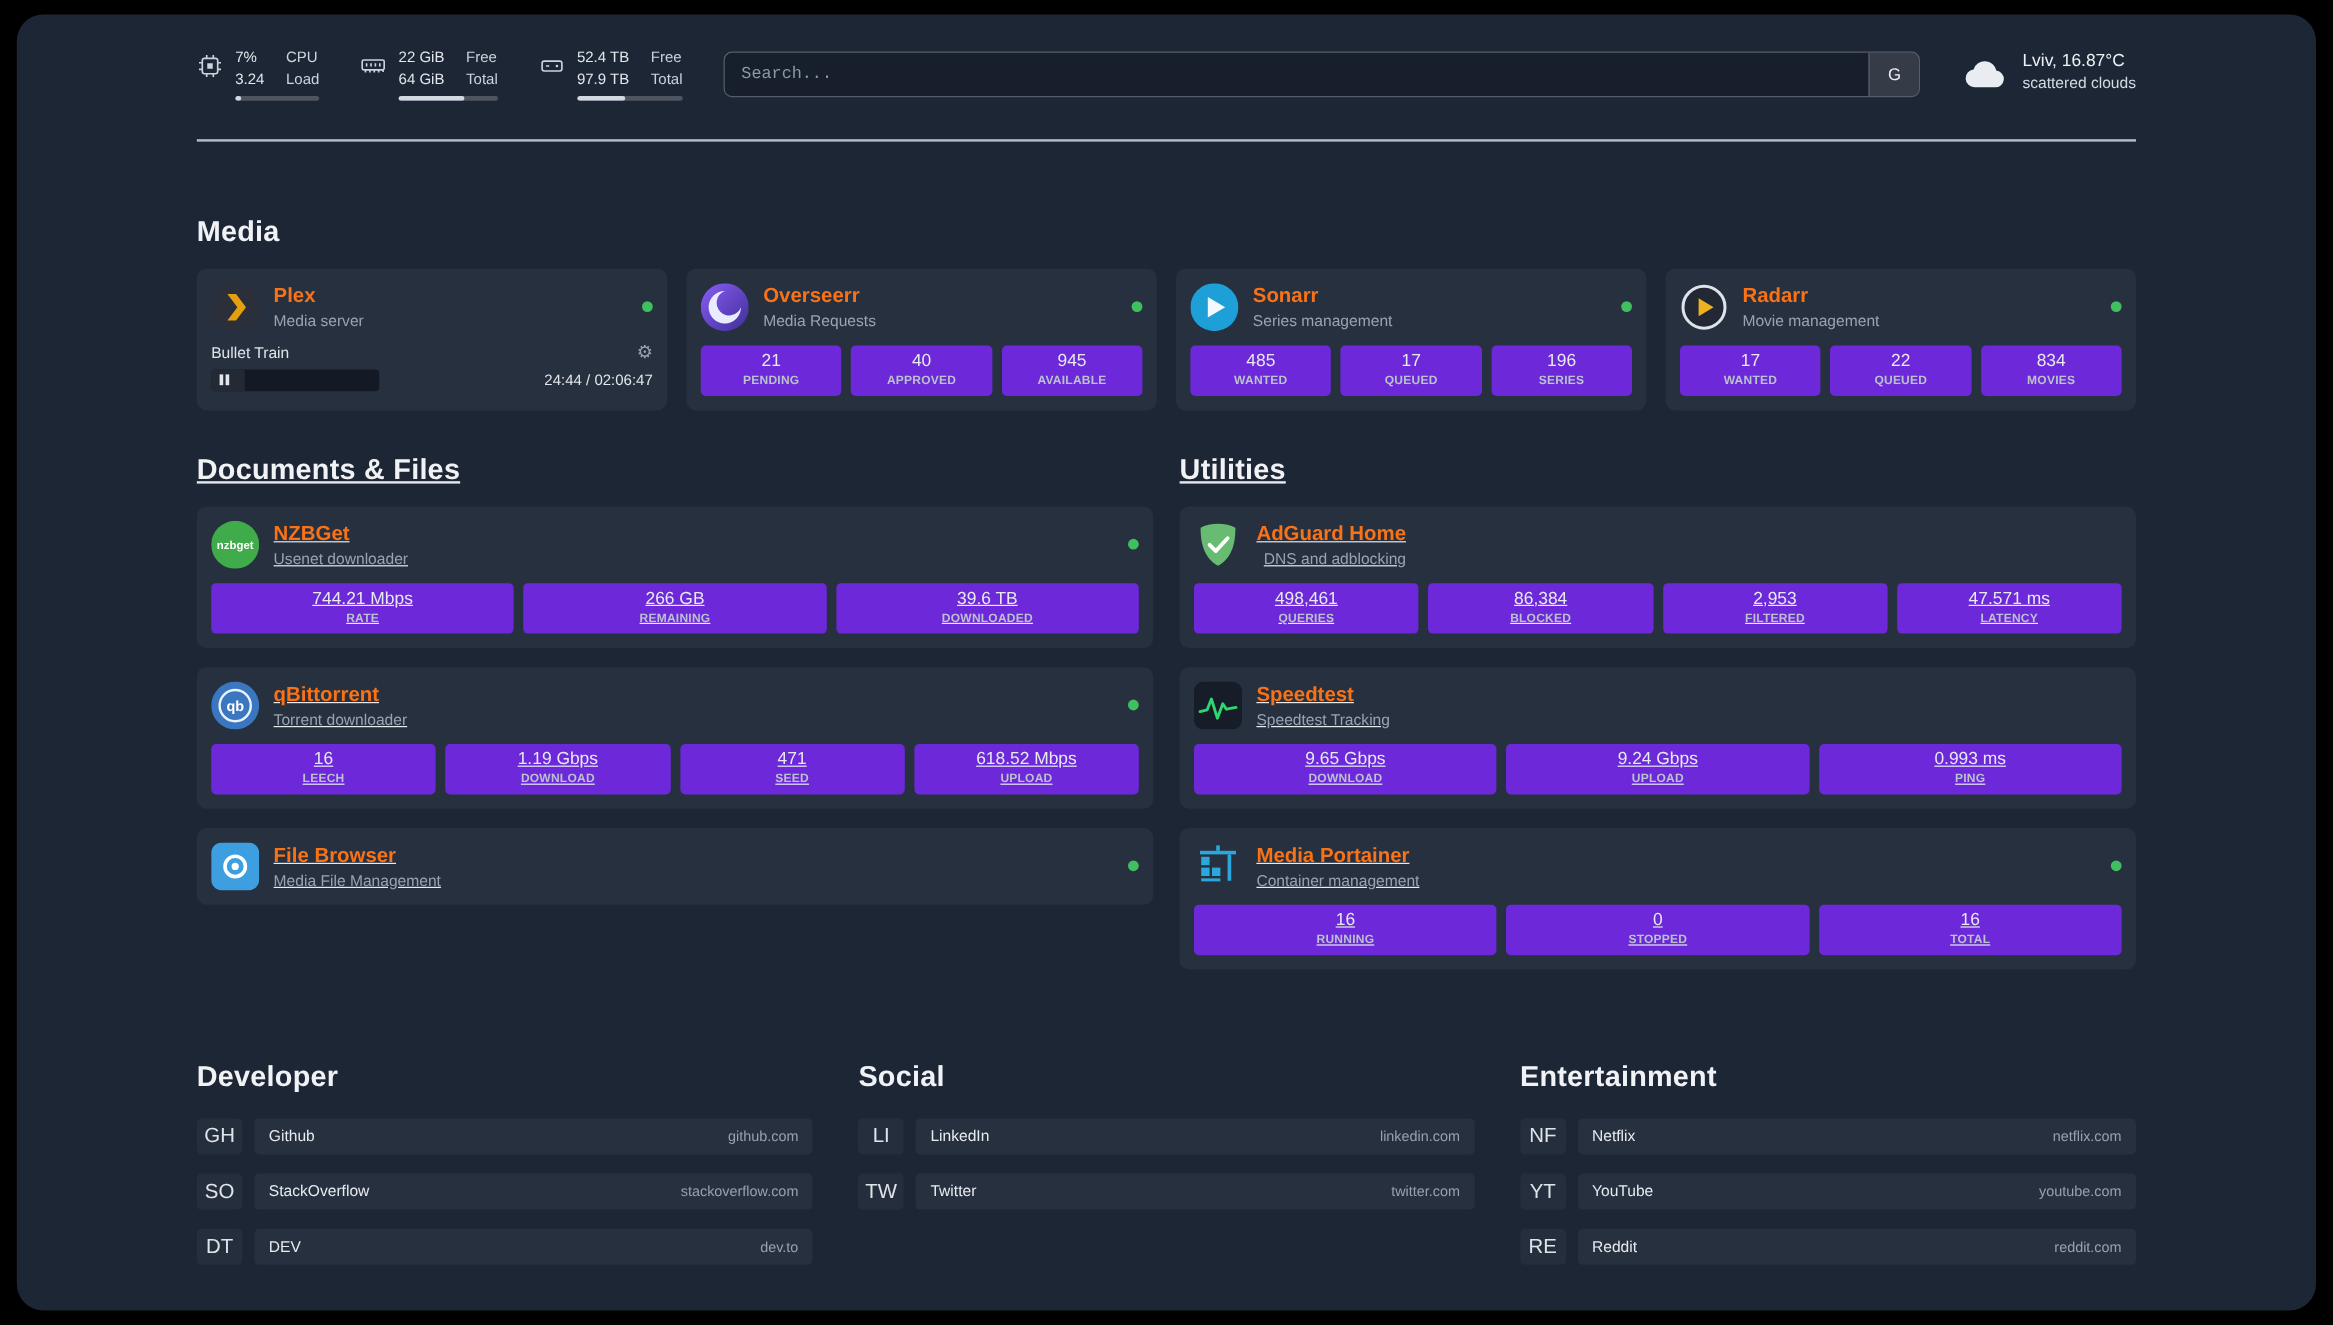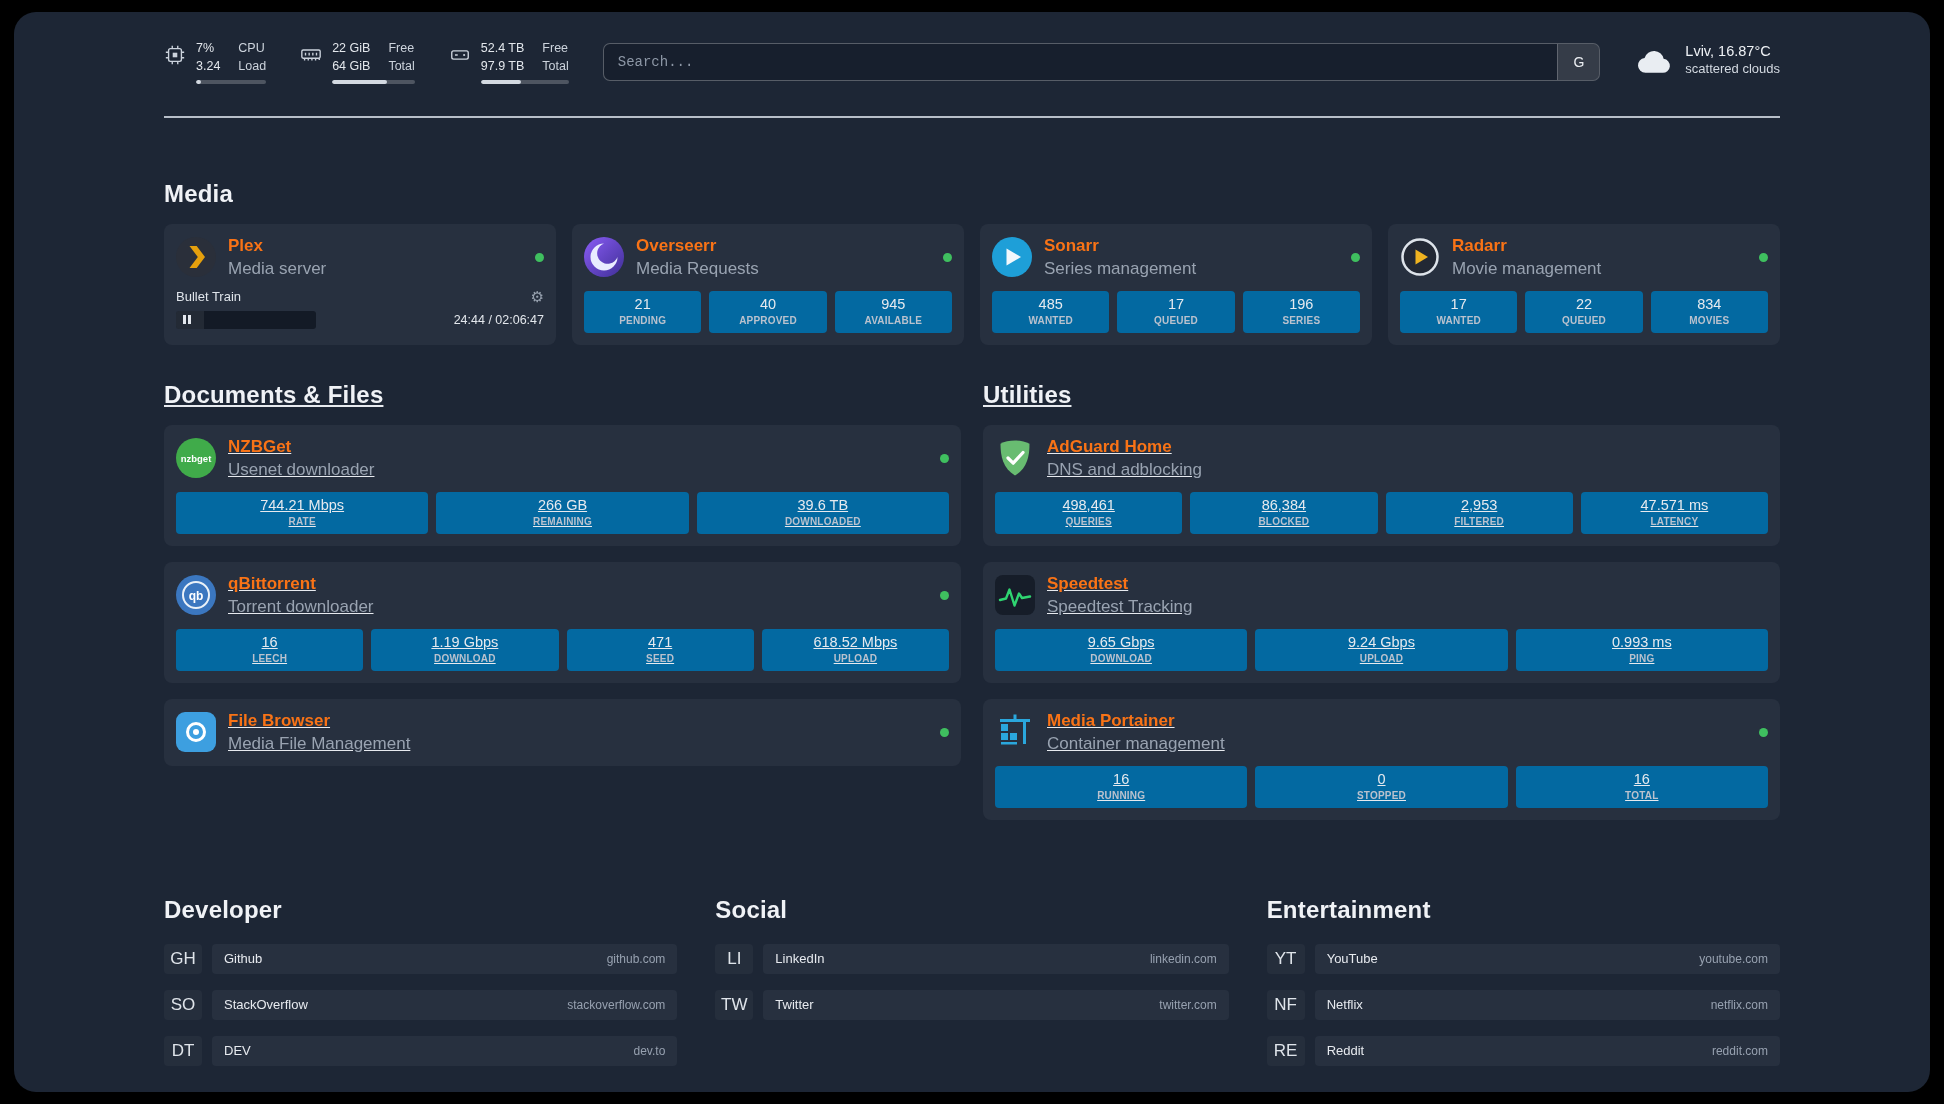--- a/index.html
+++ b/index.html
@@ -38,24 +38,24 @@
   .media-grid { display: grid; grid-template-columns: repeat(4, 1fr); gap: 16px; }
   .cols { display: grid; grid-template-columns: 1fr 1fr; gap: 22px; margin-top: 36px; align-items: start; text-decoration: underline; }
   .col .section-title { margin-bottom: 16px; }
   .stack { display: flex; flex-direction: column; gap: 16px; }
 
   
   .card { background: #27303f; border-radius: 8px; padding: 12px; cursor: pointer; }
   .card-head { display: flex; align-items: center; gap: 12px; }
   .app-icon svg { width: 40px; height: 40px; display: block; }
   .app-name { font-size: 17px; font-weight: 600; color: #f97316; }
-  .app-desc { font-size: 17px; color: #99a3b1; margin-top: 3px; text-align: right; }
+  .app-desc { font-size: 13px; color: #99a3b1; margin-top: 3px; text-align: right; }
   .dot { margin-left: auto; width: 9px; height: 9px; border-radius: 50%; background: #3fbf5f; align-self: center; flex: none; }
   .stats { display: flex; gap: 8px; margin-top: 12px; }
-  .stat { flex: 1; background: #0369a1; border-radius: 4px; text-align: center; padding: 5px 4px 7px; }
+  .stat { flex: 1; background: #6d28d9; border-radius: 4px; text-align: center; padding: 5px 4px 7px; }
   .stat .v { font-size: 14.5px; color: #e6eaef; }
   .stat .l { font-size: 10px; font-weight: 700; color: #bac2ce; margin-top: 3px; letter-spacing: 0.2px; }
 
   
   .player { margin-top: 10px; }
   .player-top { display: flex; align-items: center; justify-content: space-between; font-size: 13px; color: #dfe4ea; }
   .gear { color: #96a0ae; font-size: 15px; line-height: 1; cursor: pointer; }
   .player-bottom { display: flex; align-items: center; justify-content: space-between; margin-top: 7px; }
   .pbar { position: relative; width: 38%; height: 18px; background: #131a26; border-radius: 3px; display: flex; align-items: center; padding-left: 7px; overflow: hidden; cursor: pointer; }
   .pfill { position: absolute; left: 0; top: 0; bottom: 0; background: rgba(255,255,255,0.07); }
@@ -549,31 +549,31 @@
               <span class="bm-url">twitter.com</span>
             </span>
           </div>
         </div>
       </section>
 
       <section class="bm-group">
         <h2 class="section-title">Entertainment</h2>
         <div class="bm-list">
           <div class="bm-row">
+            <span class="bm-abbr">NF</span>
+            <span class="bm-pill">
+              <span class="bm-name">Netflix</span>
+              <span class="bm-url">netflix.com</span>
+            </span>
+          </div>
+          <div class="bm-row">
             <span class="bm-abbr">YT</span>
             <span class="bm-pill">
               <span class="bm-name">YouTube</span>
               <span class="bm-url">youtube.com</span>
-            </span>
-          </div>
-          <div class="bm-row">
-            <span class="bm-abbr">NF</span>
-            <span class="bm-pill">
-              <span class="bm-name">Netflix</span>
-              <span class="bm-url">netflix.com</span>
             </span>
           </div>
           <div class="bm-row">
             <span class="bm-abbr">RE</span>
             <span class="bm-pill">
               <span class="bm-name">Reddit</span>
               <span class="bm-url">reddit.com</span>
             </span>
           </div>
         </div>

